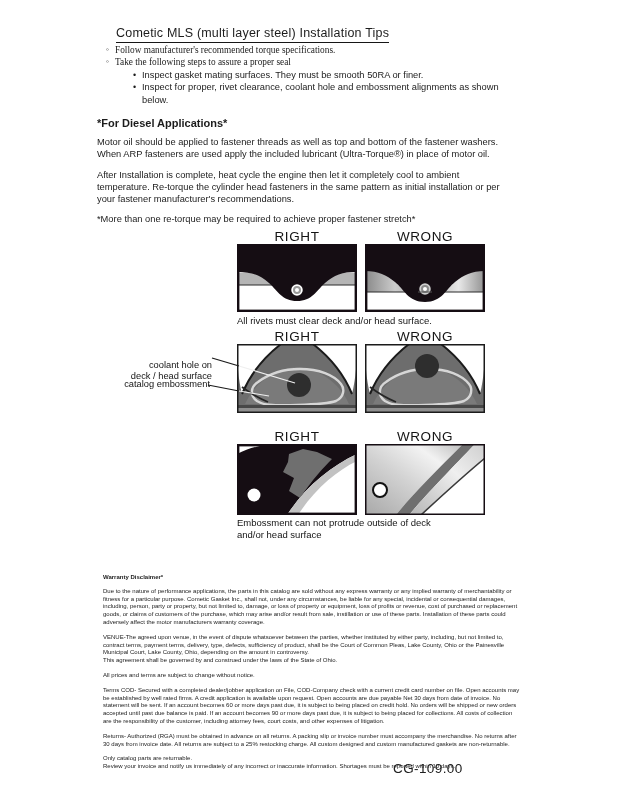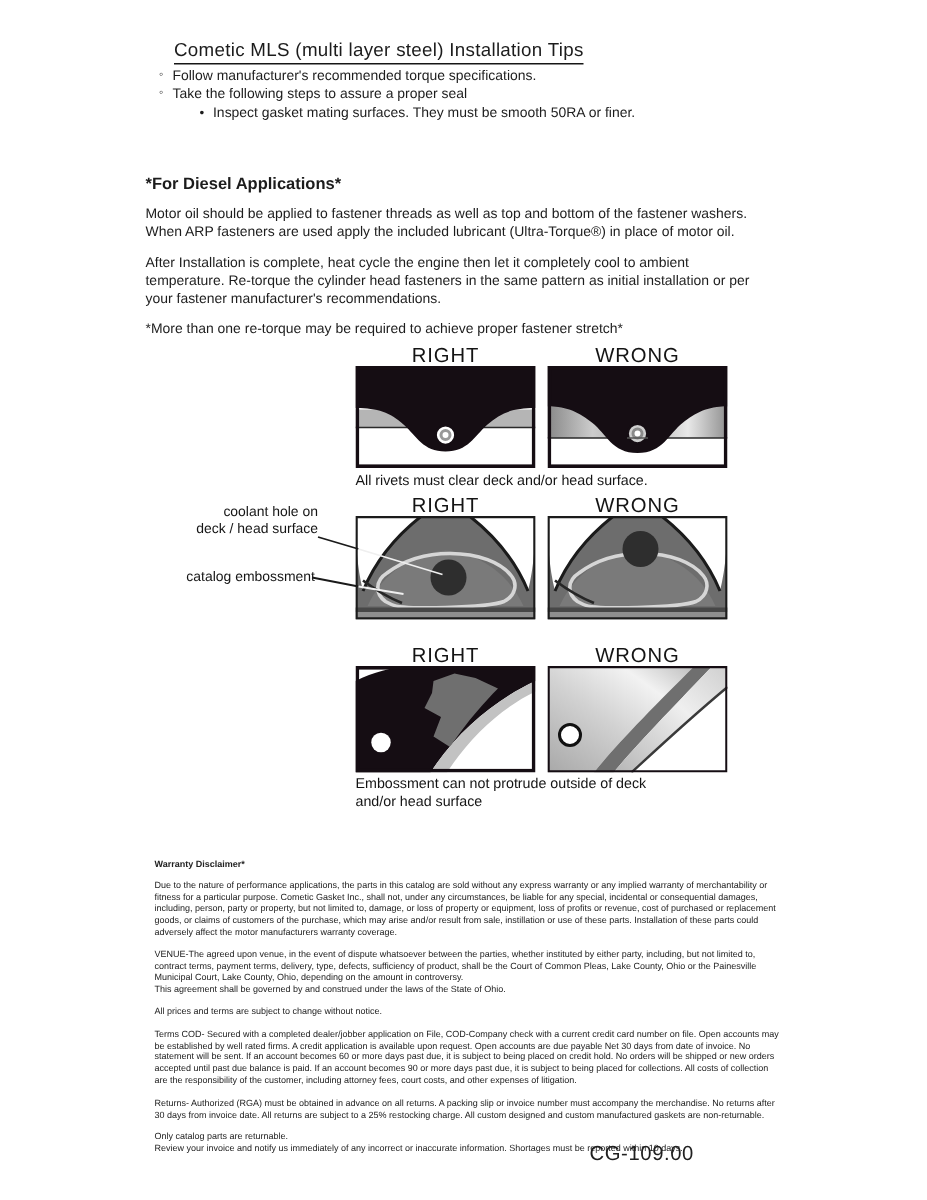--- a/index.html
+++ b/index.html
@@ -8,36 +8,36 @@
     font-family:"Liberation Sans", sans-serif;color:#1c1c1c;
   }
   
   .title{
     position:absolute;left:113px;top:23px;margin:3px;
     font-size:12.5px;font-weight:normal;letter-spacing:0.2px;
     border-bottom:1.6px solid #161616;padding-bottom:2px;display:inline-block;
   }
   
   .tips{position:absolute;left:106px;top:44px;width:420px;font-size:9.3px;line-height:12.4px;}
-  .tip{position:relative;padding-left:9px;}
+  .tip{position:relative;padding-left:9px;font-family:Liberation Serif, serif;}
   .tip::before{content:"\25E6";position:absolute;left:0;top:0;font-size:8px;}
   .subtip{position:relative;padding-left:9px;margin-left:27px;}
   .subtip::before{content:"\2022";position:absolute;left:0;top:0;font-size:9px;}
   
   .diesel{position:absolute;left:97px;top:117px;width:404px;}
   .diesel h2{margin:0 0 7px 0;font-size:11px;font-weight:bold;}
   .diesel p{margin:0 0 8px 0;font-size:9.3px;line-height:12.3px;}
   
   .diagrams{position:absolute;left:0;top:0;width:606px;height:560px;}
   .dg-label{position:absolute;width:120px;text-align:center;font-size:13.5px;letter-spacing:0.6px;color:#141414;}
   .dg-img{position:absolute;line-height:0;}
   .dg-caption{position:absolute;left:237px;width:280px;font-size:9.5px;line-height:11.5px;color:#141414;}
   .cap3{width:212px;}
   .ann{position:absolute;text-align:right;font-size:9.3px;line-height:11px;color:#141414;}
-  .ann1{left:112px;top:336px;width:100px;}
+  .ann1{left:112px;top:360px;width:100px;}
   .ann2{left:110px;top:379px;width:100px;}
   .leader{position:absolute;left:203px;top:353px;pointer-events:none;}
   
   .legal{position:absolute;left:103px;top:574px;width:417px;font-size:6px;line-height:7.8px;color:#222;}
   .legal .lh{font-weight:bold;margin:0 0 6px 0;}
   .legal p{margin:0 0 7px 0;}
   .legal p.tight{margin:0;}
   
   .pagenum{position:absolute;left:393px;top:761px;font-size:13.5px;letter-spacing:0.4px;color:#202020;}
 </style>
@@ -45,20 +45,21 @@
 <body>
 
 <div class="page">
 
   <h1 class="title">Cometic MLS (multi layer steel) Installation Tips</h1>
 
   <div class="tips">
     <div class="tip"><span>Follow manufacturer's recommended torque specifications.</span></div>
     <div class="tip"><span>Take the following steps to assure a proper seal</span></div>
     <div class="subtip"><span>Inspect gasket mating surfaces.  They must be smooth 50RA or finer.</span></div>
+    <div class="subtip"><span>Inspect for proper, rivet clearance, coolant hole and embossment alignments as shown below.</span></div>
   </div>
 
   <div class="diesel">
     <h2>*For Diesel Applications*</h2>
     <p>Motor oil should be applied to fastener threads as well as top and bottom of the fastener washers. When ARP fasteners are used apply the included lubricant (Ultra-Torque®) in place of motor oil.</p>
     <p>After Installation is complete, heat cycle the engine then let it completely cool to ambient temperature. Re-torque the cylinder head fasteners in the same pattern as initial installation or per your fastener manufacturer's recommendations.</p>
     <p>*More than one re-torque may be required to achieve proper fastener stretch*</p>
   </div>
 
   <div class="diagrams">

